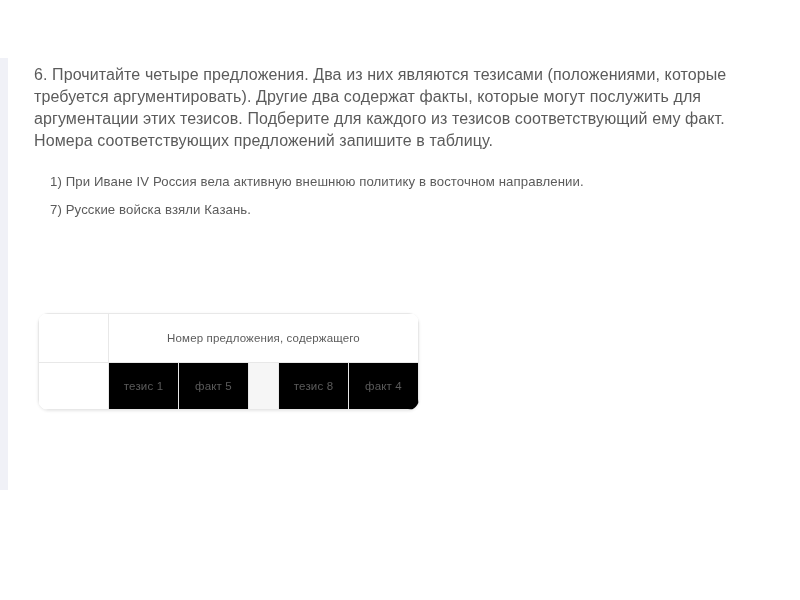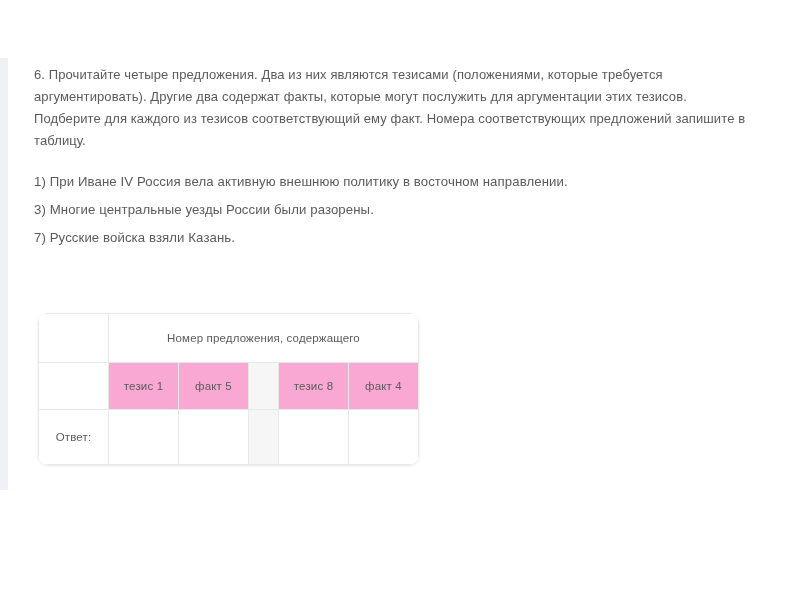--- a/index.html
+++ b/index.html
@@ -35,29 +35,29 @@
 
   .content {
     position: absolute;
     left: 34px;
     top: 64px;
     width: 712px;
   }
 
   .intro {
     color: #5b5b5b;
-    font-size: 13px;
+    font-size: 16px;
     line-height: 22px;
     letter-spacing: 0.1px;
     margin: 0 0 16px 0;
     text-align: left;
   }
 
   .statements {
-    margin: 0;
+    margin: 16px;
     padding: 0;
     list-style: none;
   }
   .statement {
     color: #5b5b5b;
     font-size: 13.2px;
     line-height: 28px;
     letter-spacing: 0.1px;
     white-space: nowrap;
   }
@@ -99,21 +99,21 @@
   }
   .cell-group-head {
     background: #ffffff;
     text-align: left;
     padding-left: 16px;
     height: 48px;
     color: #5b5b5b;
     font-size: 11.8px;
   }
   .cell-subhead {
-    background: #f9a8d4;
+    background: #000000;
     height: 46px;
   }
   .cell-gap {
     background: #f6f6f6;
     border-top: none;
     border-bottom: none;
   }
   .cell-answer-label {
     background: #ffffff;
     text-align: right;
@@ -132,21 +132,20 @@
 <div class="slide">
 
   <div class="edge-strip"></div>
 
   <div class="content">
 
     <p class="intro">6. Прочитайте четыре предложения. Два из них являются тезисами (положениями, которые требуется аргументировать). Другие два содержат факты, которые могут послужить для аргументации этих тезисов. Подберите для каждого из тезисов соответствующий ему факт. Номера соответствующих предложений запишите в таблицу.</p>
 
     <ul class="statements">
       <li class="statement">1) При Иване IV Россия вела активную внешнюю политику в восточном направлении.</li>
-      <li class="statement">3) Многие центральные уезды России были разорены.</li>
       <li class="statement">7) Русские войска взяли Казань.</li>
     </ul>
 
   </div>
 
   <div class="table-wrap">
     <table class="answer-table">
       <colgroup>
         <col class="col-label">
         <col class="col-cell">
@@ -161,25 +160,17 @@
           <td class="cell-group-head" colspan="5">Номер предложения, содержащего</td>
         </tr>
         <tr>
           <td class="cell-label-blank"></td>
           <td class="cell-subhead">тезис 1</td>
           <td class="cell-subhead">факт 5</td>
           <td class="cell-gap"></td>
           <td class="cell-subhead">тезис 8</td>
           <td class="cell-subhead">факт 4</td>
         </tr>
-        <tr>
-          <td class="cell-answer-label">Ответ:</td>
-          <td class="cell-answer-blank"></td>
-          <td class="cell-answer-blank"></td>
-          <td class="cell-gap"></td>
-          <td class="cell-answer-blank"></td>
-          <td class="cell-answer-blank"></td>
-        </tr>
       </tbody>
     </table>
   </div>
 
 </div>
 
 </body></html>

